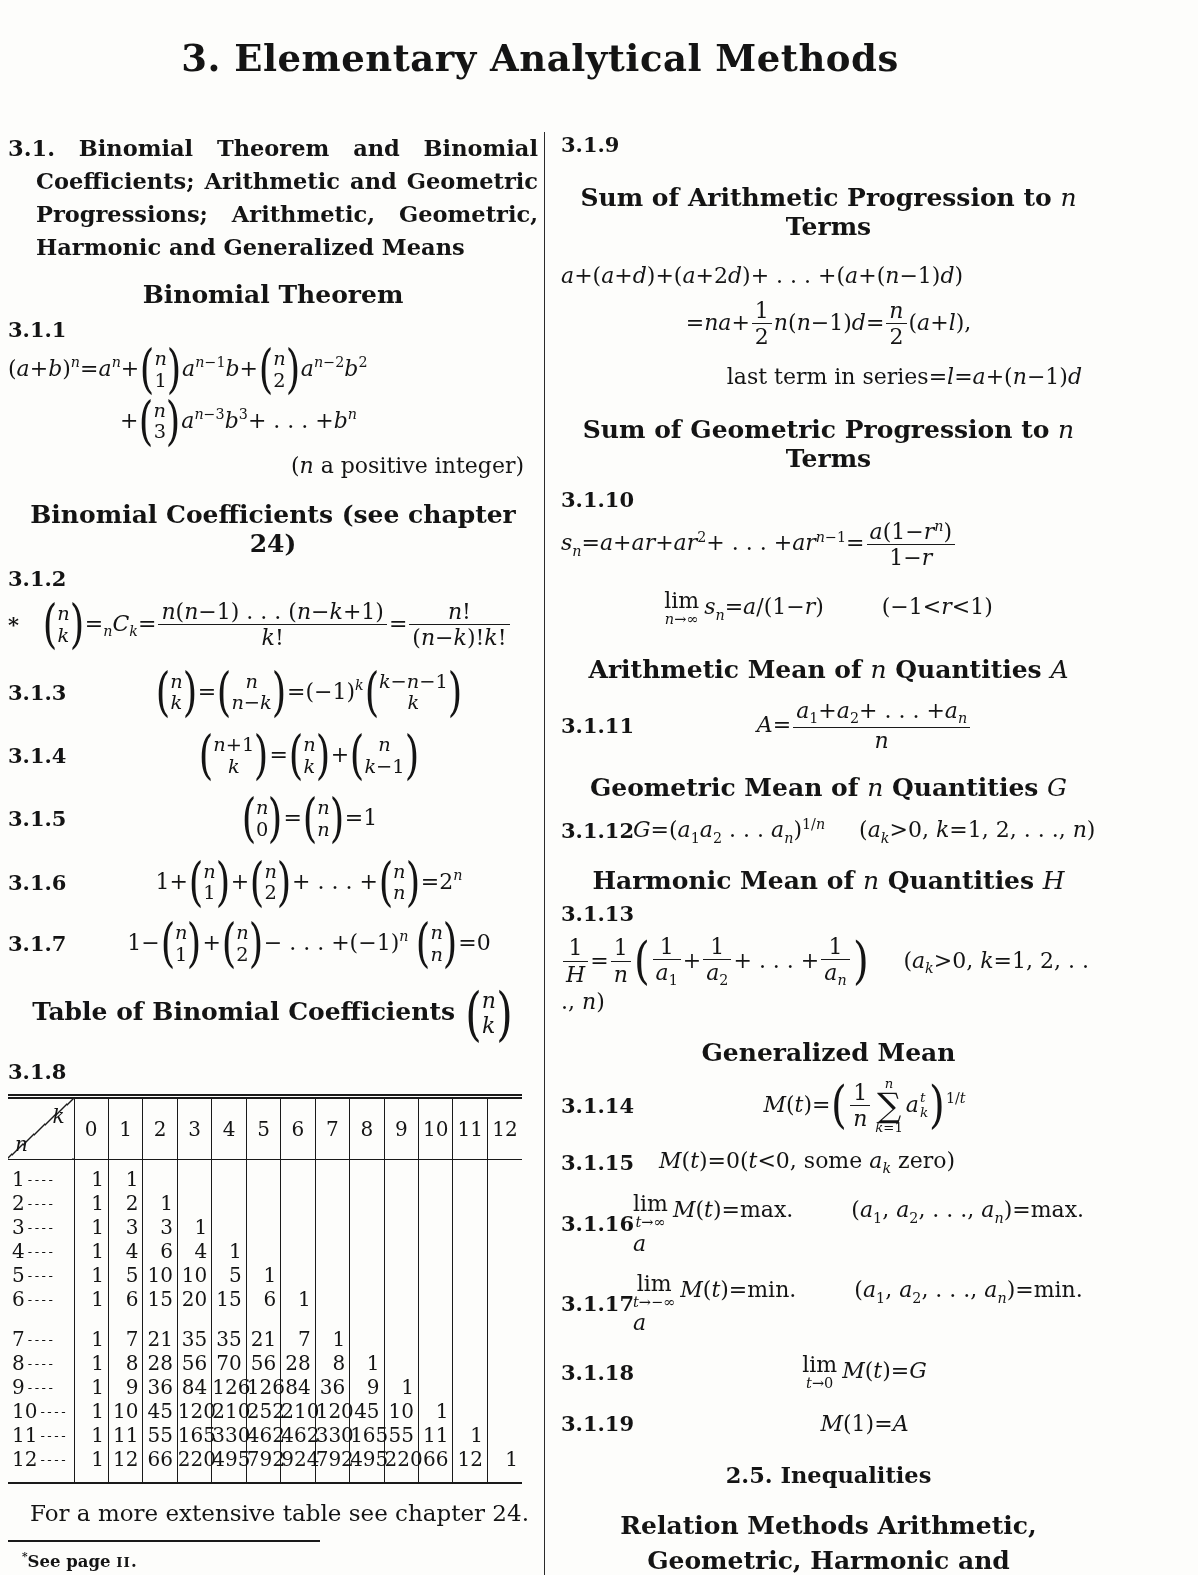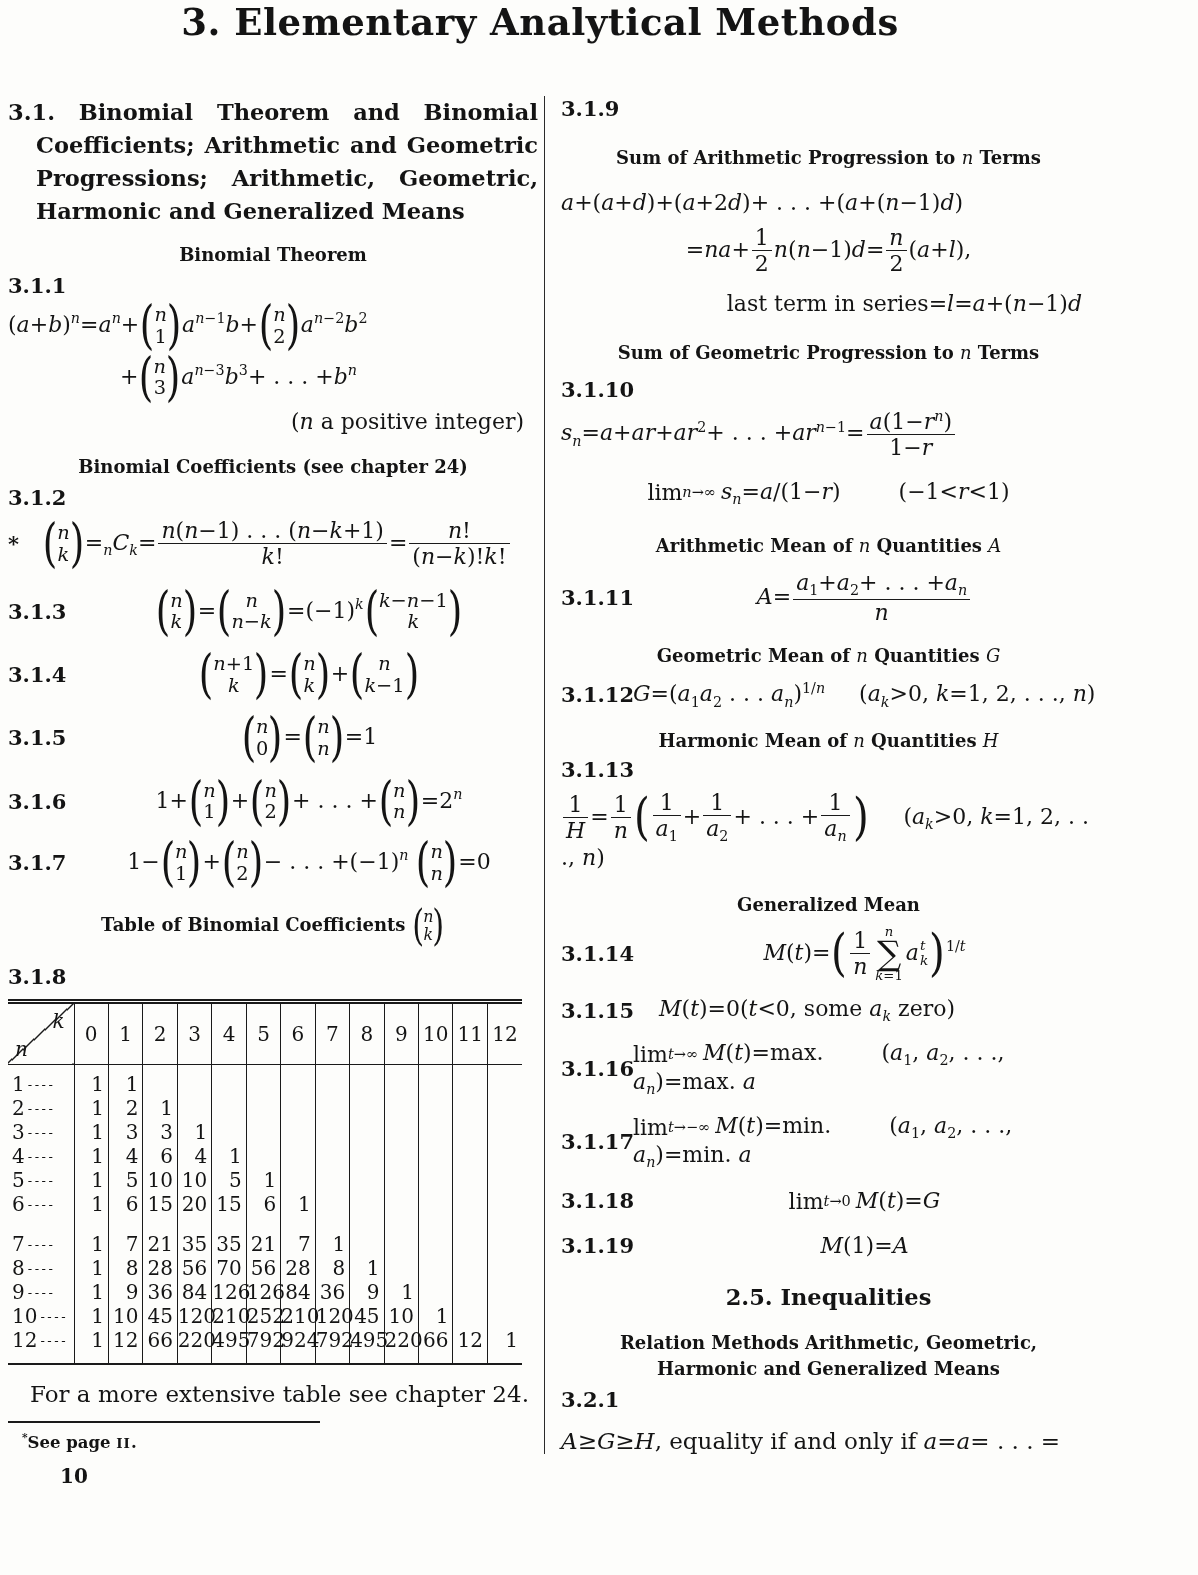--- a/index.html
+++ b/index.html
@@ -1,41 +1,41 @@
 <!DOCTYPE html>
 <html><head>
 <meta charset="utf-8">
 <style>
   html,body{margin:0;padding:0;background:#e8e8e4;}
   .page{width:1198px;height:1575px;background:#fdfdfb;color:#141414;
         font-family:"DejaVu Serif","Liberation Serif",serif;position:relative;overflow:hidden;box-sizing:border-box;}
-  .title{text-align:center;font-weight:bold;font-size:37px;width:1080px;letter-spacing:0.5px;}
+  .title{text-align:center;font-weight:bold;font-size:37px;padding-top:36px;width:1080px;letter-spacing:0.5px;}
   .cols{display:flex;align-items:flex-start;margin-top:52px;padding-left:8px;}
   .col-l{width:536px;flex:none;padding-right:6px;box-sizing:border-box;}
   .col-r{width:552px;flex:none;border-left:1.5px solid #2a2a2a;padding-left:16px;box-sizing:border-box;min-height:1355px;}
   .sec-head{font-weight:bold;font-size:22.5px;line-height:1.47;text-align:justify;padding-left:28px;text-indent:-28px;}
-  .ctr-head{text-align:center;font-weight:bold;font-size:18px;}
+  .ctr-head{text-align:center;font-weight:bold;font-size:25px;}
   .ctr-head .v, .v{font-weight:400;font-style:italic;}
   .eq-label{font-weight:bold;font-size:21px;}
   .eq-line{font-size:22px;}
   .eqrow{display:flex;align-items:center;}
   .eqlbl{font-weight:bold;font-size:21px;flex:none;width:72px;}
   .eqbody{flex:1;text-align:center;font-size:22px;}
   .eqbody.left{text-align:left;}
   i{font-style:italic;}
   sup{font-size:0.65em;}
   sub{font-size:0.65em;}
   .fr{display:inline-block;text-align:center;vertical-align:middle;line-height:1.15;margin:0 2px;}
   .fr .nu{display:block;padding:0 3px;}
   .fr .de{display:block;border-top:1.5px solid #1a1a1a;padding:0 3px;}
   .bn{display:inline-flex;align-items:center;vertical-align:middle;margin:0 1px;}
   .bn .br{display:inline-block;font-size:2.35em;line-height:0.72;font-weight:400;transform:scaleX(0.72);margin:0 -3px;}
   .bn .bc{display:inline-flex;flex-direction:column;align-items:center;line-height:1.12;font-size:0.88em;text-align:center;}
   .bp,.bpz{display:inline-block;font-size:2.3em;line-height:0.72;transform:scaleX(0.8);vertical-align:middle;margin:0 -1px;}
-  .lm{display:inline-flex;flex-direction:row;align-items:center;vertical-align:middle;line-height:1.05;margin-right:5px;}
+  .lm{display:inline-flex;flex-direction:column;align-items:center;vertical-align:middle;line-height:1.05;margin-right:5px;}
   .lm .un{font-size:0.66em;}
   .sm{display:inline-flex;flex-direction:column;align-items:center;vertical-align:middle;line-height:1;margin:0 3px;}
   .sm .st,.sm .sb{font-size:0.6em;}
   .sm .sg{font-size:1.55em;line-height:0.9;}
   .ss{display:inline-flex;flex-direction:column;align-items:flex-start;vertical-align:middle;line-height:1.1;font-size:0.62em;margin-left:1px;}
   .gp{display:inline-block;width:58px;}
   .gp2{display:inline-block;width:34px;}
   .sc{font-size:0.82em;letter-spacing:1px;}
   
   .bintab{border-collapse:collapse;border-top:5px double #1a1a1a;border-bottom:2.5px solid #1a1a1a;
@@ -476,20 +476,36 @@
               <td class="rv">252</td>
               <td class="rv">210</td>
               <td class="rv">120</td>
               <td class="rv">45</td>
               <td class="rv">10</td>
               <td class="rv">1</td>
               <td class="rv"></td>
               <td class="rv"></td>
             </tr>
             <tr>
+              <td class="rl">11<span class="ldr">----</span></td>
+              <td class="rv">1</td>
+              <td class="rv">11</td>
+              <td class="rv">55</td>
+              <td class="rv">165</td>
+              <td class="rv">330</td>
+              <td class="rv">462</td>
+              <td class="rv">462</td>
+              <td class="rv">330</td>
+              <td class="rv">165</td>
+              <td class="rv">55</td>
+              <td class="rv">11</td>
+              <td class="rv">1</td>
+              <td class="rv"></td>
+            </tr>
+            <tr>
               <td class="rl">12<span class="ldr">----</span></td>
               <td class="rv">1</td>
               <td class="rv">12</td>
               <td class="rv">66</td>
               <td class="rv">220</td>
               <td class="rv">495</td>
               <td class="rv">792</td>
               <td class="rv">924</td>
               <td class="rv">792</td>
               <td class="rv">495</td>

